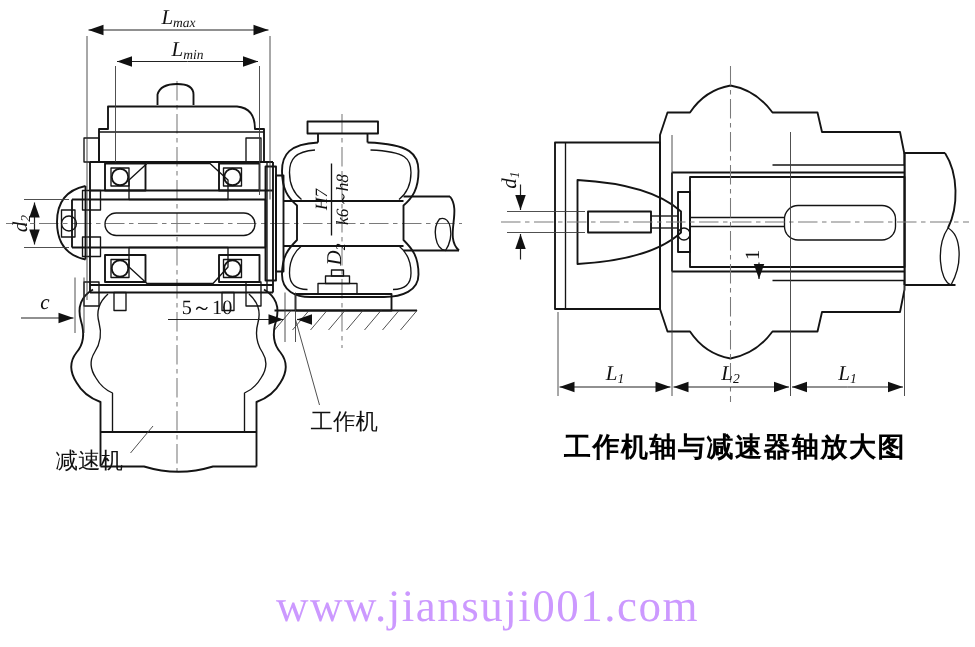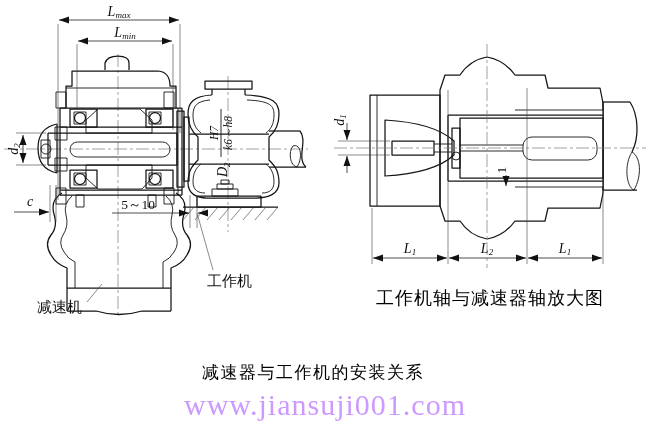--- a/index.html
+++ b/index.html
@@ -13,21 +13,21 @@
   .dl {fill:none;stroke:#222;stroke-width:0.8}
   .cl {fill:none;stroke:#7a7a7a;stroke-width:0.7;stroke-dasharray:13 3 3 3}
   .hA {stroke:#141414;stroke-width:1.1}
   
   text{fill:#111}
   .dimtxt{font-family:"Liberation Serif",serif;font-style:italic;font-size:14px}
   .dimtxt .sub{font-size:9px}
   .fraction{font-family:"Liberation Serif",serif;font-style:italic;font-size:11.5px}
   .plainnum{font-family:"Liberation Serif",serif;font-size:13.5px}
   .cjk{font-family:"DejaVu Sans",sans-serif;font-size:15px}
-  .cap{position:absolute;font-weight:normal;white-space:nowrap}
+  .cap{position:absolute;font-weight:bold;white-space:nowrap}
   .cap-left{left:44px;top:325px;font-size:18px;letter-spacing:2px}
   .cap-right{left:330px;top:286px;width:320px;text-align:center;font-size:18px;letter-spacing:1px}
   .subtitle{left:98px;top:361px;width:430px;text-align:center;font-size:17px;letter-spacing:1.5px}
   .watermark{position:absolute;left:0;top:388px;width:650px;text-align:center;
              font-family:"Liberation Serif",serif;font-size:30px;letter-spacing:1px}
 </style>
 </head>
 <body>
 
 <div class="canvas">
@@ -303,16 +303,15 @@
       <line class="dl" x1="157" y1="218" x2="196" y2="218" marker-end="url(#arR)"></line>
       <line class="dl" x1="235" y1="218" x2="198" y2="218" marker-end="url(#arR)"></line>
       <line class="dl" x1="235" y1="218" x2="272" y2="218" marker-end="url(#arR)"></line>
       <text class="dimtxt" x="80" y="213" text-anchor="middle"><tspan>L</tspan><tspan class="sub" dy="2">1</tspan></text>
       <text class="dimtxt" x="157" y="213" text-anchor="middle"><tspan>L</tspan><tspan class="sub" dy="2">2</tspan></text>
       <text class="dimtxt" x="235" y="213" text-anchor="middle"><tspan>L</tspan><tspan class="sub" dy="2">1</tspan></text>
     </g>
   </svg>
 
   <div class="cap cap-right">工作机轴与减速器轴放大图</div>
-  <div class="cap subtitle">减速器与工作机的安装关系</div>
   <div class="watermark" id="wm" style="color: rgb(204, 153, 255);">www.jiansuji001.com</div>
 
 </div>
 
 </body></html>

